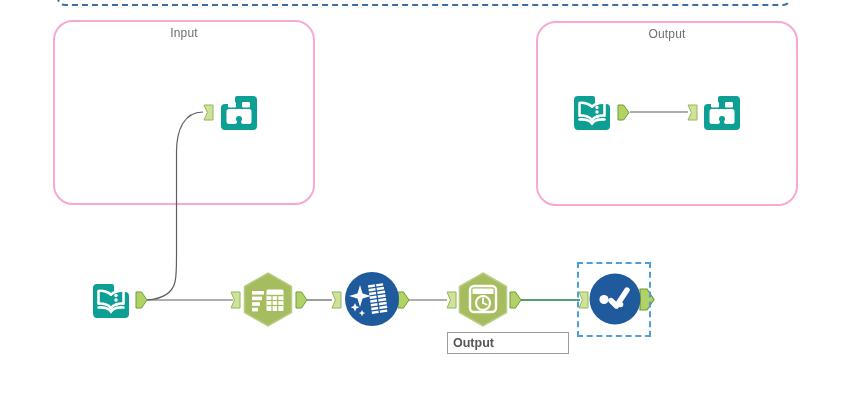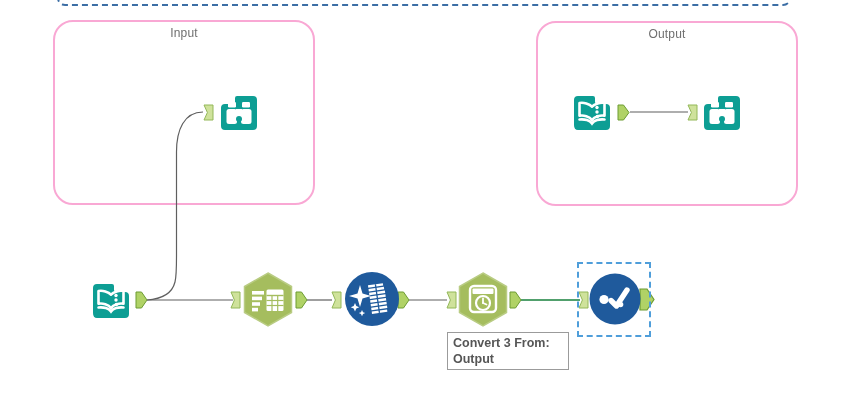--- a/index.html
+++ b/index.html
@@ -194,17 +194,16 @@
     <g>
       <circle cx="15" cy="26.5" r="4.6" fill="#fff"></circle>
       <path d="M22 27.5 L27.5 33 L38 17" fill="none" stroke="#fff" stroke-width="5.4" stroke-linecap="round" stroke-linejoin="round"></path>
       <circle cx="31.5" cy="31.5" r="2.8" fill="#fff"></circle>
     </g>
   </svg>
 
   <div class="selection-rect" style="left:577px;top:262px;width:70px;height:71px;"></div>
 
   <div class="tooltip-box" style="left:447px;top:332px;width:110px;">
-    <div>Convert 3 From:</div>
     <div>Output</div>
   </div>
 
 </div>
 
 </body></html>

